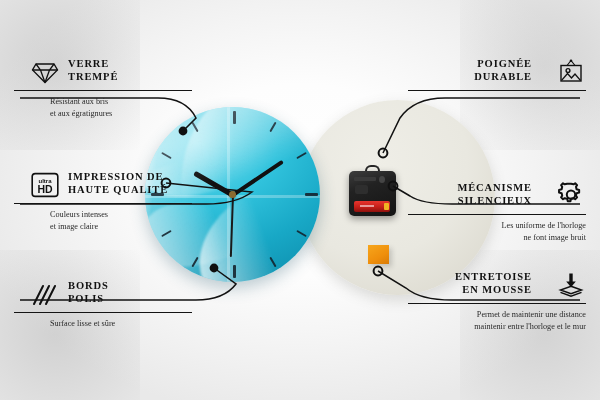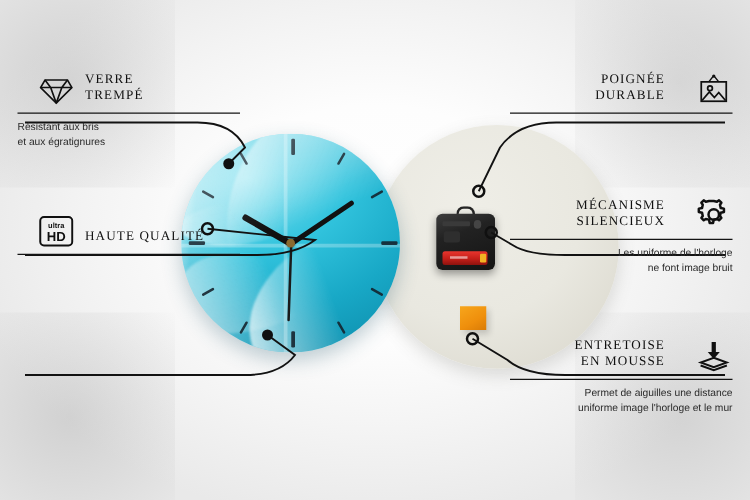--- a/index.html
+++ b/index.html
@@ -98,30 +98,30 @@
   .lines { position:absolute; inset:0; pointer-events:none; }
 
   
   .feature { position:absolute; width:178px; }
   .feature.left  { left:14px;  text-align:left;  }
   .feature.right { right:14px; text-align:right; }
 
   .f-head { display:flex; align-items:center; gap:8px; }
   .feature.right .f-head { flex-direction:row-reverse; }
   .f-icon { width:30px; height:30px; flex:0 0 30px; display:flex; align-items:flex-end; justify-content:center;margin-left:16px; }
-  .f-title { font-size:10.5px; font-weight:normal; letter-spacing:.9px; line-height:1.25;
+  .f-title { font-size:10.5px; font-weight:bold; letter-spacing:.9px; line-height:1.25;
              color:#101010; text-transform:uppercase; font-family:"Liberation Serif", serif; }
   .rule { height:1.4px; background:#141414; margin:5px 0 5px; width:100%; }
-  .f-desc { font-size:8.2px; line-height:1.38; color:#2a2a2a; font-family:Liberation Sans, sans-serif; }
+  .f-desc { font-size:8.2px; line-height:1.38; color:#2a2a2a; font-family:Liberation Serif, serif;margin-left:36px; }
 
   .fp-verre  { top:55px; }
   .fp-impr   { top:168px; }
   .fp-bords  { top:277px; }
   .fp-poig   { top:55px; }
-  .fp-meca   { top:156px; }
+  .fp-meca   { top:179px; }
   .fp-entr   { top:268px; }
 </style>
 </head>
 <body>
 
 <div class="stage">
 
   <div class="vig tl"></div>
   <div class="vig bl"></div>
   <div class="vig tr"></div>
@@ -222,27 +222,50 @@
   <div class="feature left fp-impr">
     <div class="f-head">
       <span class="f-icon">
         <svg width="28" height="26" viewBox="0 0 28 26">
           <rect x="1.2" y="1.6" width="25.6" height="22.8" rx="3" fill="none" stroke="#101010" stroke-width="1.6"></rect>
           <text x="14" y="10.5" font-family="Liberation Sans, sans-serif" font-size="6" font-weight="bold" text-anchor="middle" fill="#101010">ultra</text>
           <text x="14" y="20.5" font-family="Liberation Sans, sans-serif" font-size="10.5" font-weight="bold" text-anchor="middle" fill="#101010">HD</text>
         </svg>
       </span>
       <span class="f-title">
-        <br>
+        <span>IMPRESSION DE</span><br>
         <span>HAUTE QUALITÉ</span>
       </span>
     </div>
     <div class="rule"></div>
-  </div>
-
+    <div class="f-desc">
+      <span>Couleurs intenses</span><br>
+      <span>et image claire</span>
+    </div>
+  </div>
+
+  <div class="feature left fp-bords">
+    <div class="f-head">
+      <span class="f-icon">
+        <svg width="28" height="24" viewBox="0 0 28 24" stroke="#101010" stroke-width="2" fill="none" stroke-linecap="round">
+          <path d="M3 21 L12 3"></path>
+          <path d="M9 21 L18 3"></path>
+          <path d="M15 21 L24 3"></path>
+        </svg>
+      </span>
+      <span class="f-title">
+        <span>BORDS</span><br>
+        <span>POLIS</span>
+      </span>
+    </div>
+    <div class="rule"></div>
+    <div class="f-desc">
+      <span>Surface lisse et sûre</span>
+    </div>
+  </div>
 
   <div class="feature right fp-poig">
     <div class="f-head">
       <span class="f-icon">
         <svg width="28" height="26" viewBox="0 0 28 26" stroke="#101010" stroke-width="1.4" fill="none">
           <path d="M14 1.5 L10 6.5 M14 1.5 L18 6.5" stroke-width="1.2"></path>
           <circle cx="14" cy="1.8" r="1.3" fill="#101010" stroke="none"></circle>
           <rect x="4" y="6.5" width="20" height="15.5"></rect>
           <circle cx="11" cy="11.5" r="1.9"></circle>
           <path d="M4.6 21.4 L10.5 14.5 L14.5 19 L18 15 L23.4 21.4"></path>
@@ -286,18 +309,18 @@
           <path d="M3.5 20.4 L14 24.2 L24.5 20.4"></path>
         </svg>
       </span>
       <span class="f-title">
         <span>ENTRETOISE</span><br>
         <span>EN MOUSSE</span>
       </span>
     </div>
     <div class="rule"></div>
     <div class="f-desc">
-      <span>Permet de aiguilles une distance</span><br>
-      <span>uniforme image l'horloge et le mur</span>
+      <span>Permet de maintenir une distance</span><br>
+      <span>maintenir entre l'horloge et le mur</span>
     </div>
   </div>
 
 </div>
 
 </body></html>

